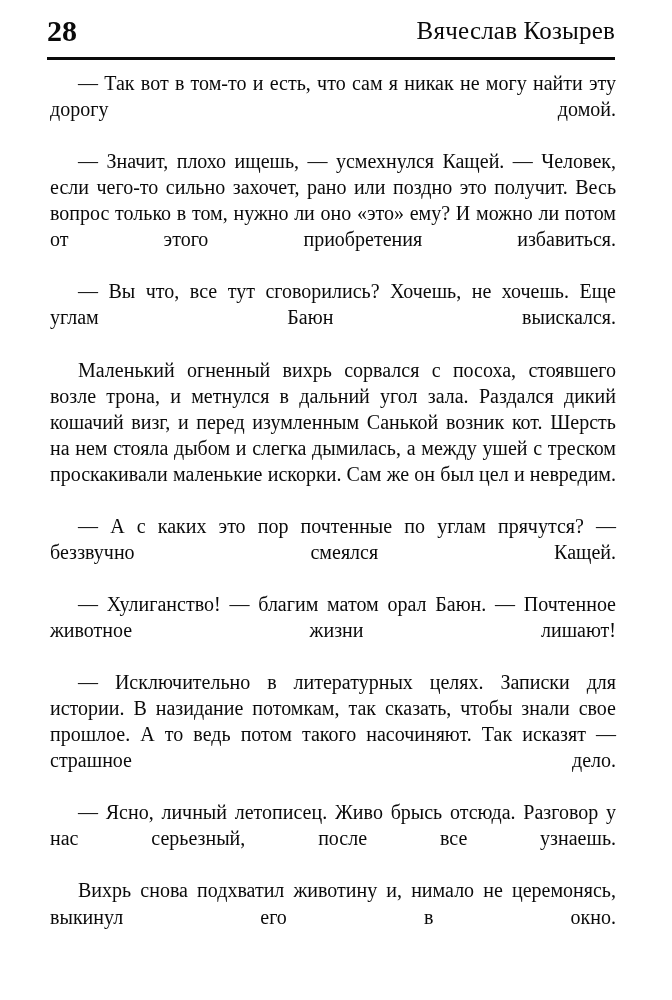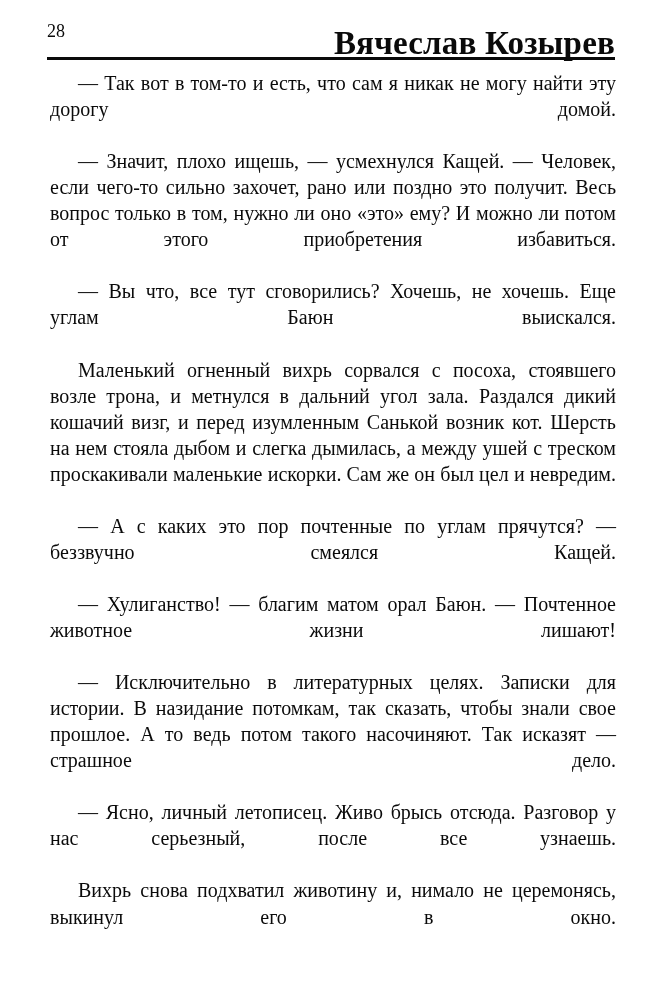--- a/index.html
+++ b/index.html
@@ -26,33 +26,32 @@
     left: 47px;
     top: 16px;
     width: 568px;
     height: 38px;
     display: flex;
     align-items: flex-start;
     justify-content: space-between;
   }
 
   .folio {
-    font-size: 18px;
-    font-weight: 400;
+    font-size: 30px;
+    font-weight: 700;
     line-height: 30px;
     letter-spacing: 0.1px;
   }
 
   .running-title {
-    font-size: 33px;
-    font-weight: 700;
+    font-size: 25px;
+    font-weight: 400;
     line-height: 30px;
     letter-spacing: 0.2px;
     white-space: nowrap;
-    margin-top: 12px;
   }
 
   .head-rule {
     position: absolute;
     left: 47px;
     top: 57px;
     width: 568px;
     height: 3px;
     background: #0a0a0a;
   }

